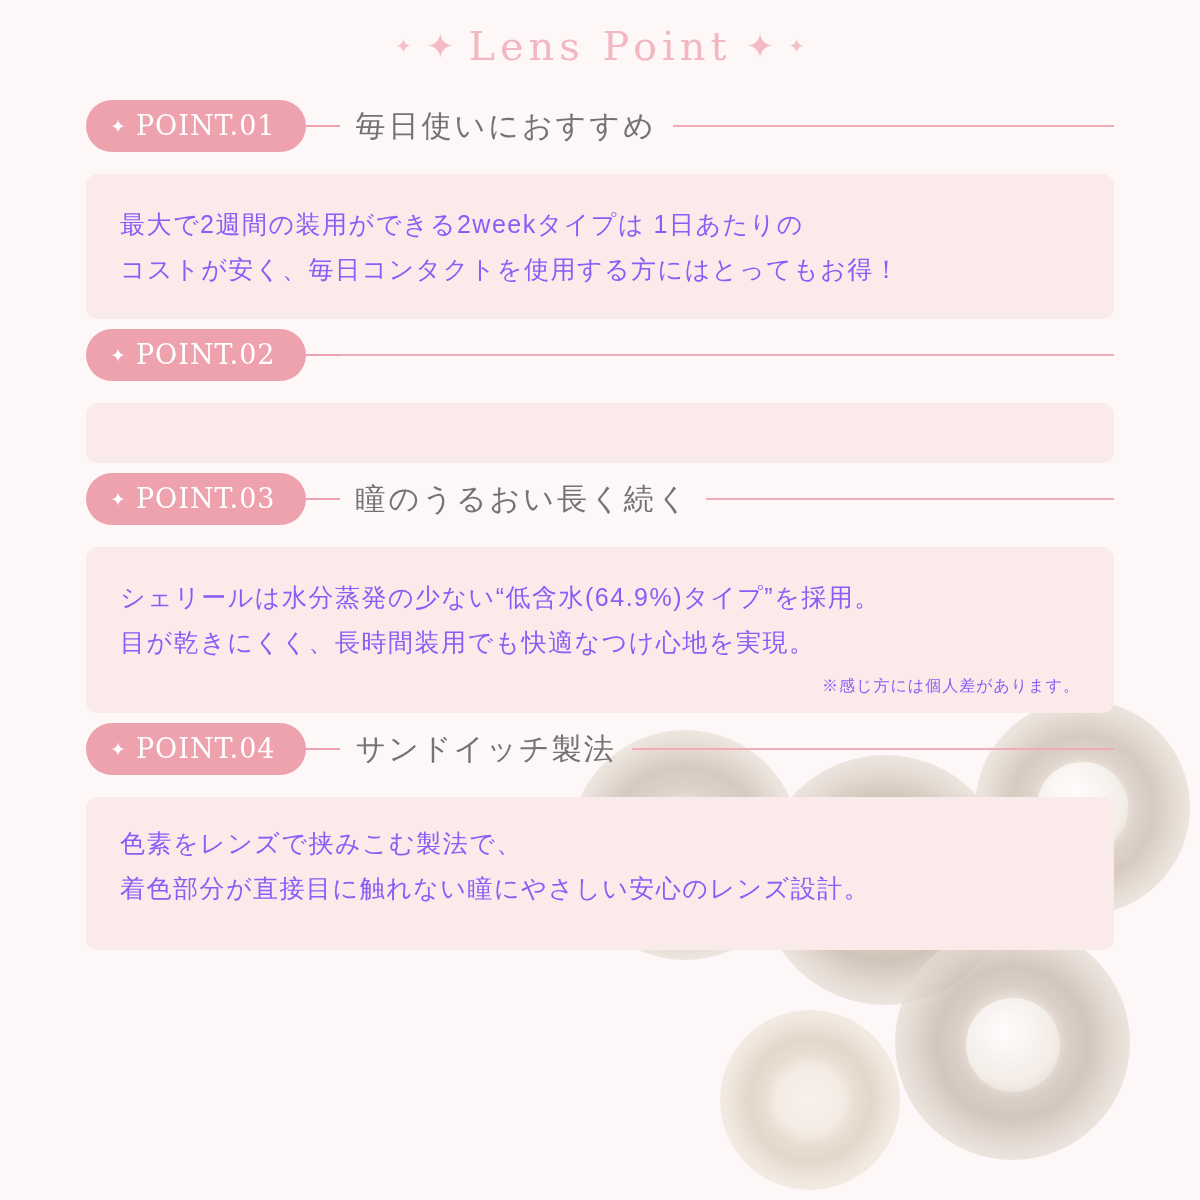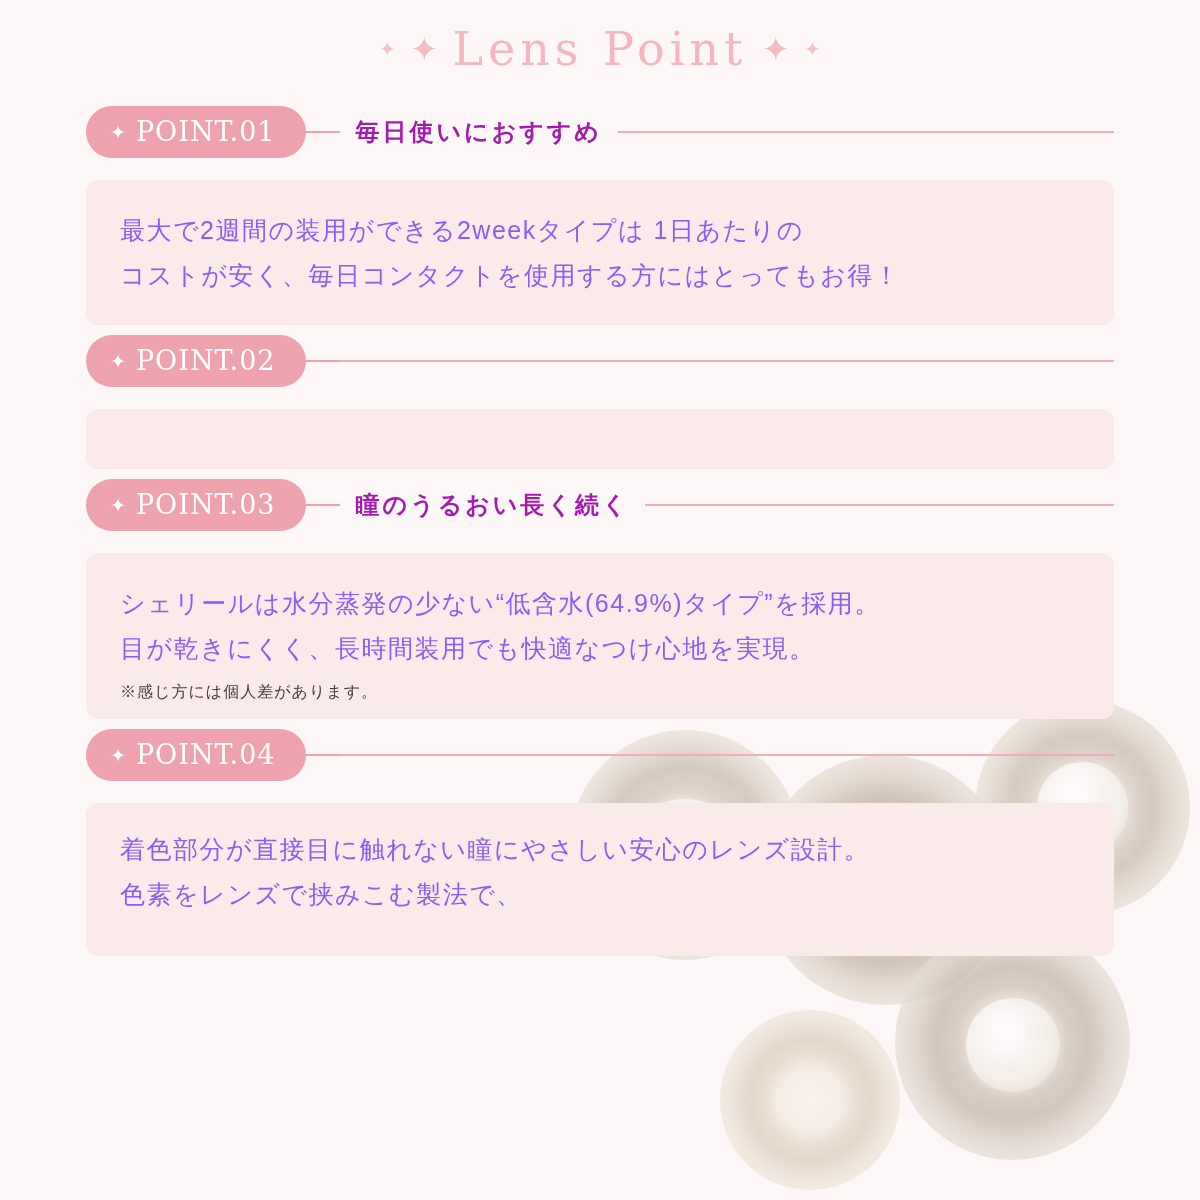--- a/index.html
+++ b/index.html
@@ -101,21 +101,21 @@
     padding-top: 26px;
   }
   .title-row {
     display: flex;
     align-items: center;
     justify-content: center;
     gap: 14px;
   }
   .title {
     font-family: "DejaVu Serif", serif;
-    font-size: 46px;
+    font-size: 40px;
     letter-spacing: 5px;
     color: #f2b7c0;
     font-weight: normal;
     line-height: 1;
   }
   .spark {
     color: #f3bcc4;
     line-height: 1;
     display: inline-block;
   }
@@ -157,23 +157,23 @@
     font-size: 19px;
     color: #ffffff;
   }
   .rule-short {
     width: 34px;
     height: 2px;
     background: #eda2ae;
     flex: 0 0 auto;
   }
   .head-text {
-    font-size: 24px;
-    font-weight: bold;
-    color: #a21caf;
+    font-size: 30px;
+    font-weight: normal;
+    color: #737373;
     letter-spacing: 3px;
     padding: 0 16px;
     white-space: nowrap;
   }
   .rule-long {
     flex: 1 1 auto;
     height: 2px;
     background: #f0adb8;
   }
 
@@ -186,22 +186,23 @@
   .panel p {
     margin: 0;
     font-size: 25px;
     line-height: 1.62;
     color: #8b5cf6;
     letter-spacing: 1.5px;
   }
   .panel p + p { margin-top: 4px; }
   .note {
     margin-top: 14px;
+    text-align: right;
     font-size: 16px;
-    color: #404040;
+    color: #8b5cf6;
     letter-spacing: 1px;
   }
 
   .panel-3 { padding-bottom: 16px; }
   .panel-4 { padding-top: 26px; padding-bottom: 42px; }
 
   .pt2 .head-text,
   .pt4 .head-text { letter-spacing: 2px; }
 </style>
 </head>
@@ -271,21 +272,22 @@
     </div>
   </section>
 
   <section class="point-block pt4">
     <div class="point-head">
       <div class="badge">
         <span class="badge-spark">✦</span>
         <span>POINT.04</span>
       </div>
       <span class="rule-short"></span>
+      <span class="head-text">サンドイッチ製法</span>
       <span class="rule-long"></span>
     </div>
     <div class="panel panel-4">
+      <p>色素をレンズで挟みこむ製法で、</p>
       <p>着色部分が直接目に触れない瞳にやさしい安心のレンズ設計。</p>
-      <p>色素をレンズで挟みこむ製法で、</p>
     </div>
   </section>
 
 </div>
 
 </body></html>

